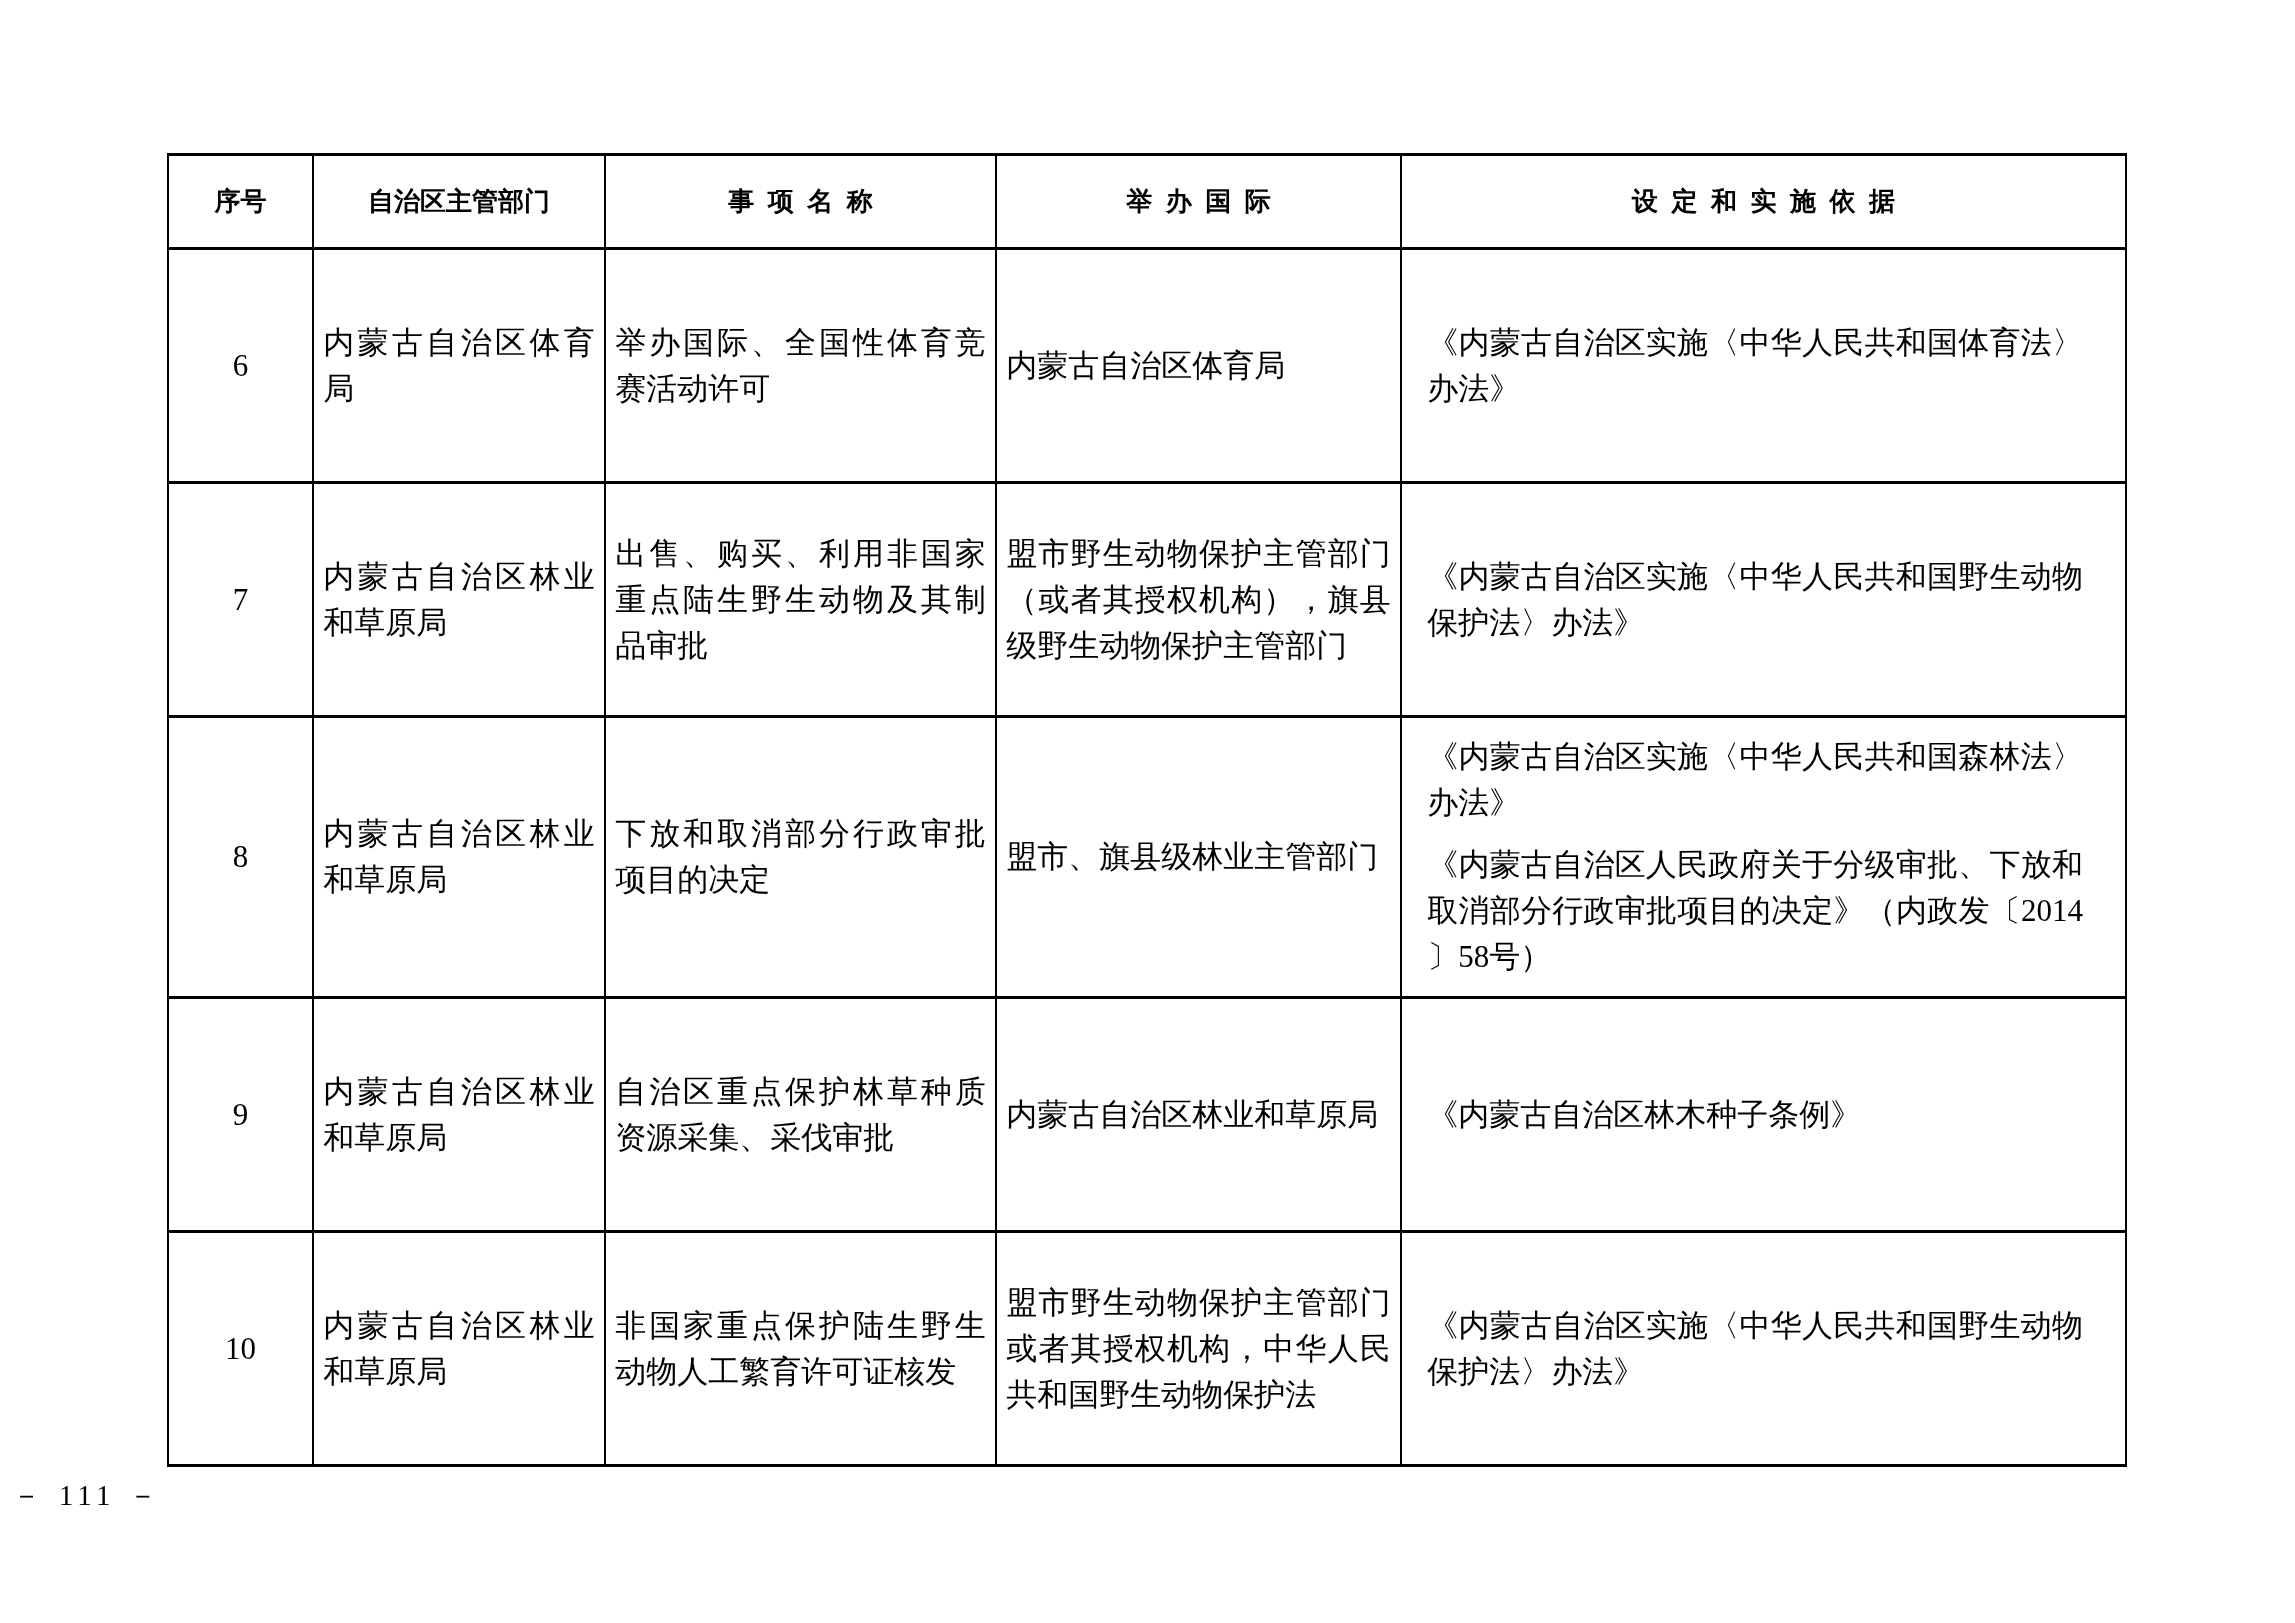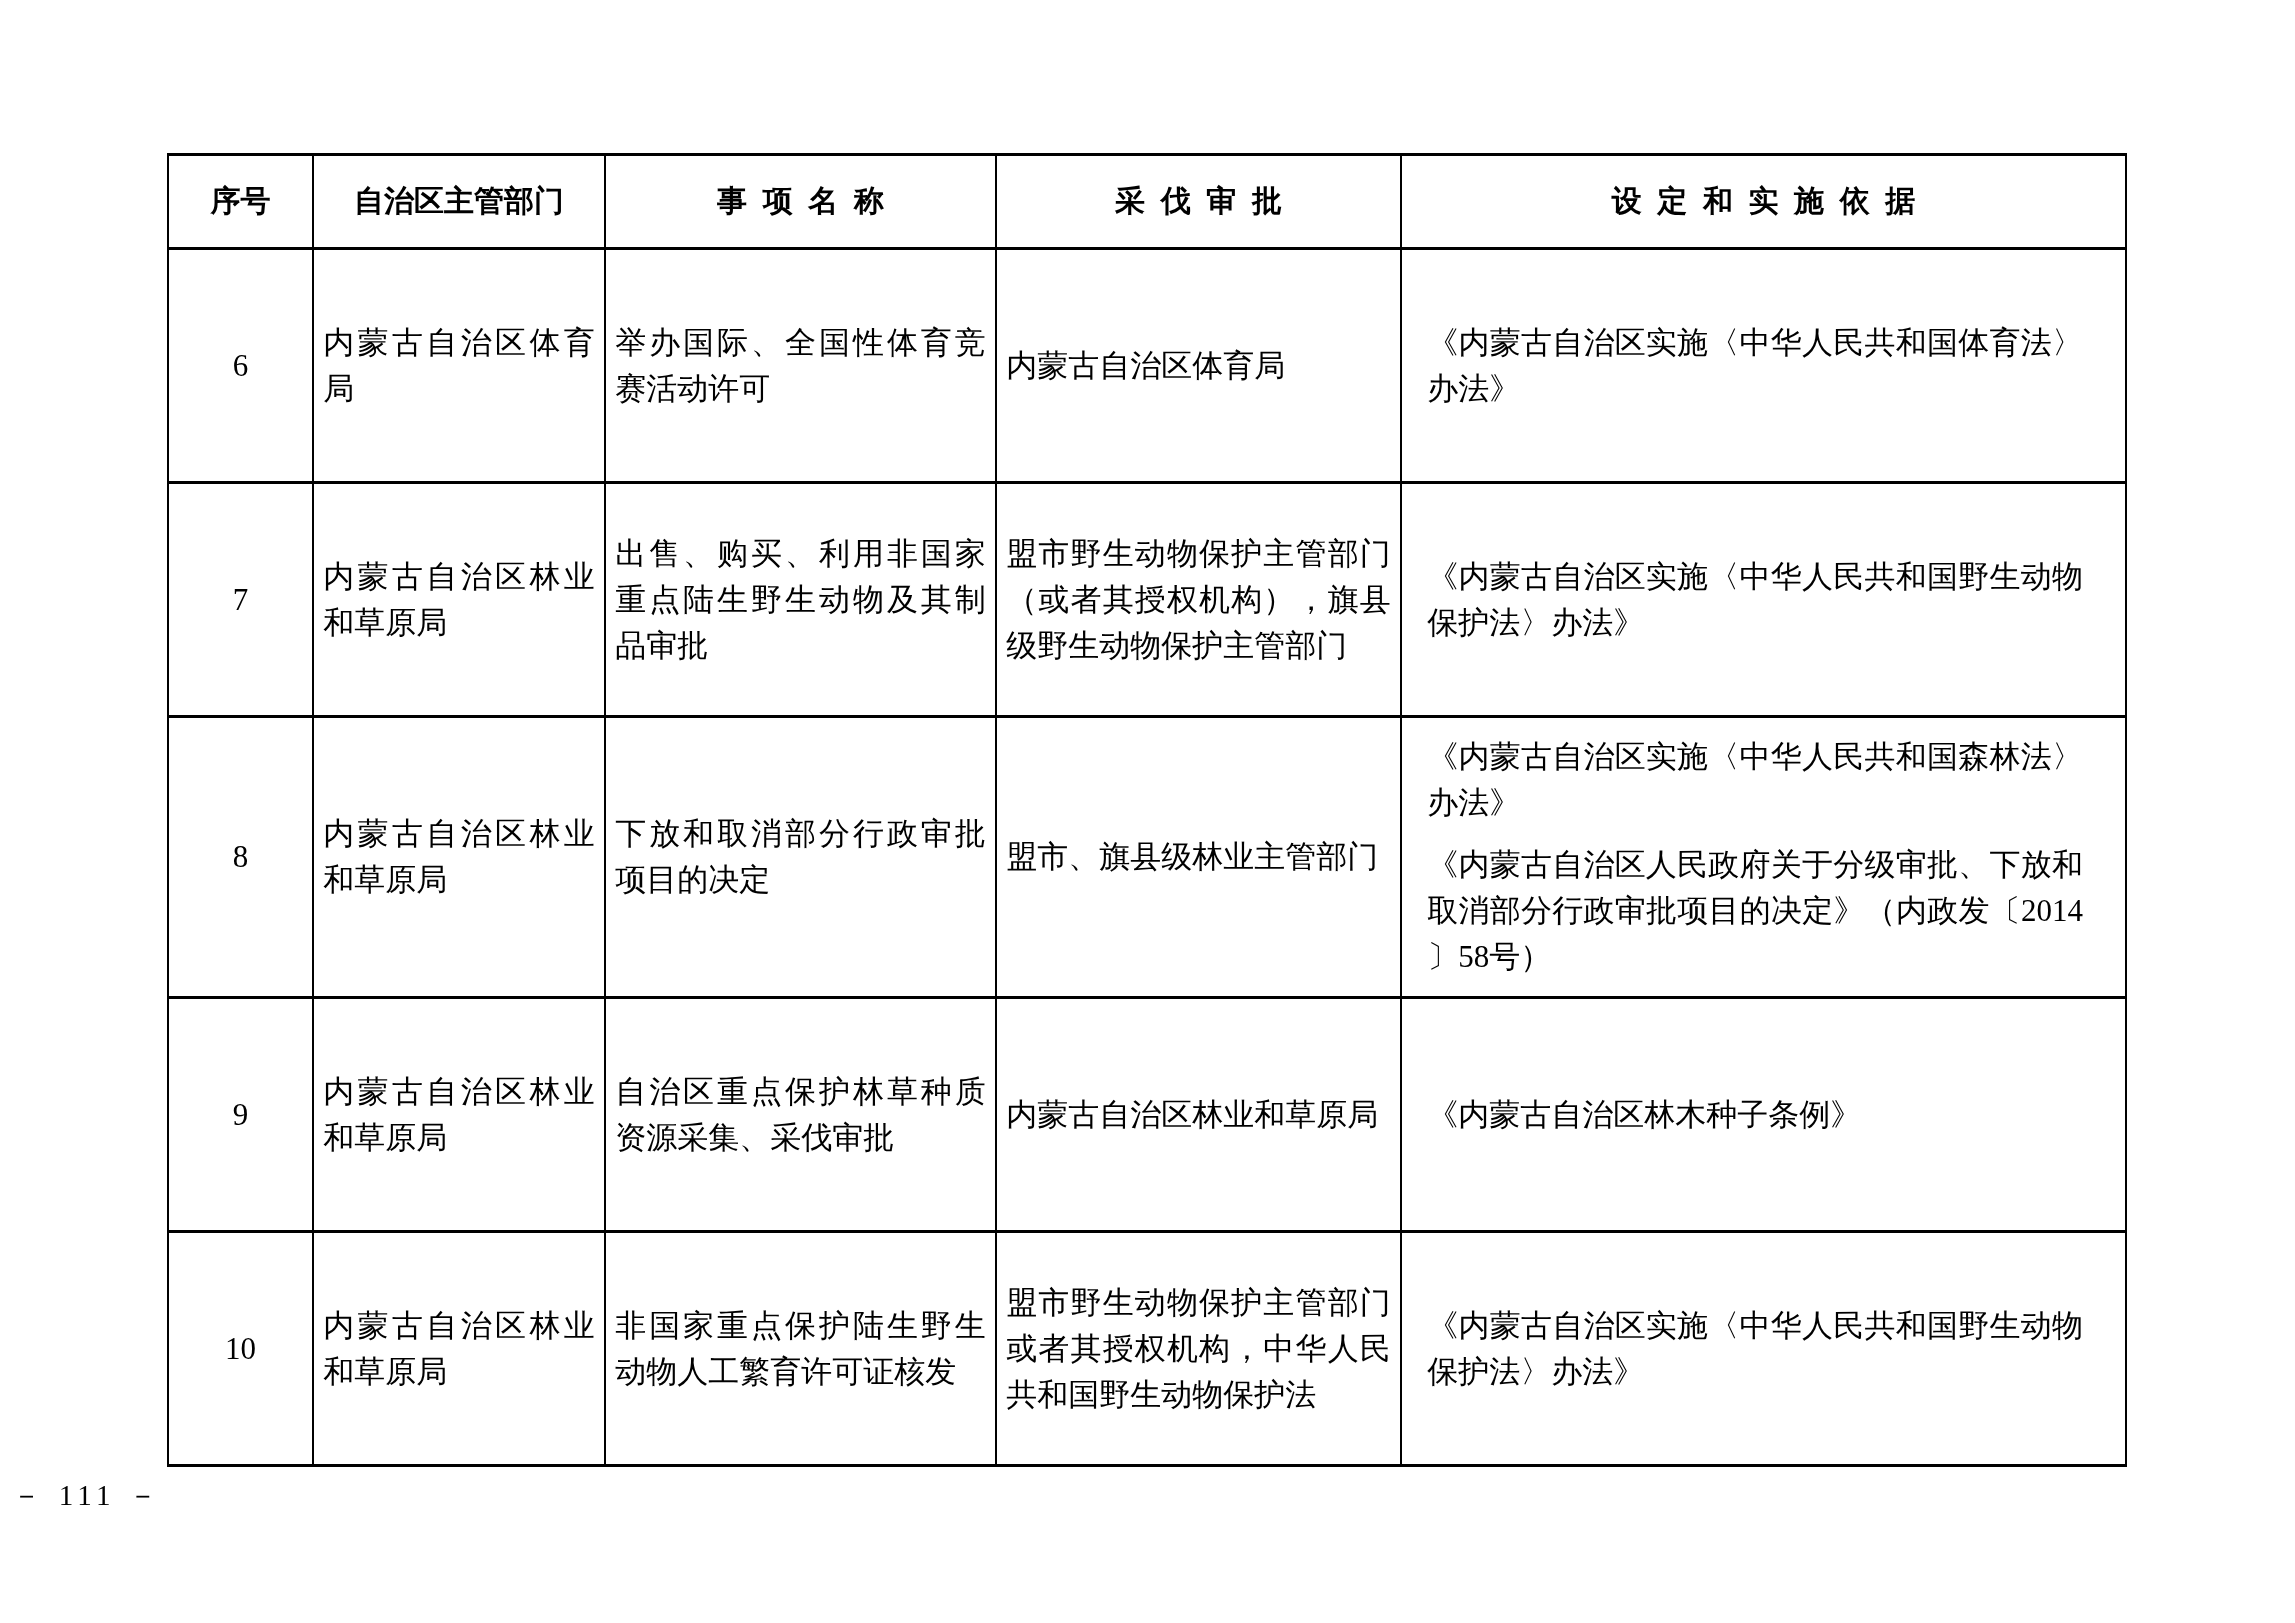--- a/index.html
+++ b/index.html
@@ -33,21 +33,21 @@
     border-bottom:3.9px solid #000;
     vertical-align:middle;
     overflow:hidden;
   }
   table.approval tr.hdr{height:94px;}
   table.approval tr.row{height:234px;}
 
   th{
     font-family:"Liberation Sans","DejaVu Sans",sans-serif;
     font-weight:bold;
-    font-size:30px;
+    font-size:26px;
     text-align:center;
     padding:0 13px;
   }
   th.ls{letter-spacing:.52em;text-indent:.52em;text-align:center;}
 
   td{
     font-size:31px;
     line-height:46px;
     padding:0 9.2px;
   }
@@ -87,21 +87,21 @@
         <col class="c2">
         <col class="c3">
         <col class="c4">
         <col class="c5">
     </colgroup>
     <tbody>
         <tr class="hdr">
       <th>序号</th>
       <th>自治区主管部门</th>
       <th class="ls">事项名称</th>
-      <th class="ls">采伐审批</th>
+      <th class="ls">举办国际</th>
       <th class="ls">设定和实施依据</th>
     </tr>
 
     <tr class="row">
       <td class="num">6</td>
       <td class="txt">内蒙古自治区体育局</td>
       <td class="txt">举办国际、全国性体育竞赛活动许可</td>
       <td class="txt">内蒙古自治区体育局</td>
       <td class="txt basis">
         <p>《内蒙古自治区实施〈中华人民共和国体育法〉办法》</p>

